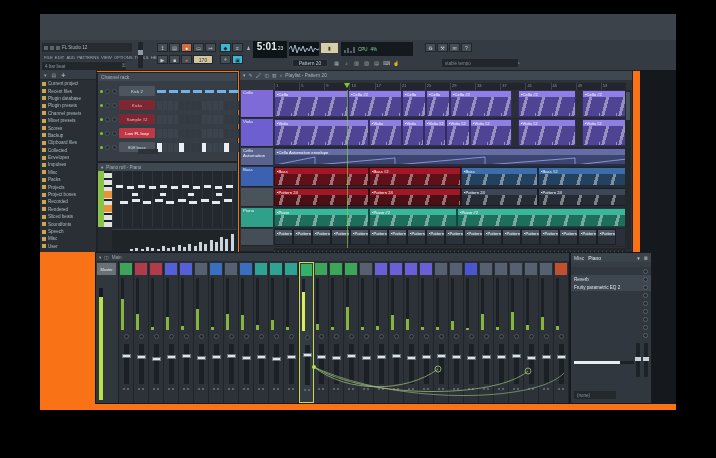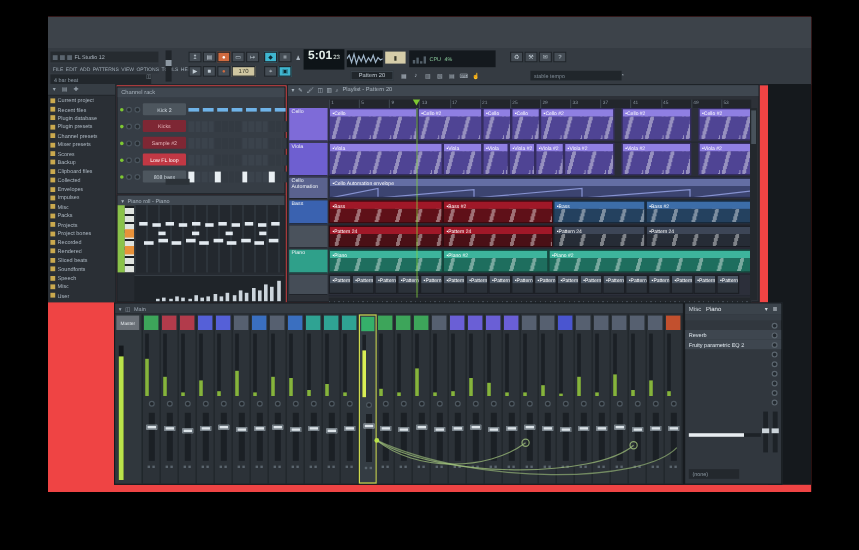--- a/index.html
+++ b/index.html
@@ -1,18 +1,18 @@
 <!DOCTYPE html>
 <html><head>
 <meta charset="utf-8">
 <style>
   html,body{margin:0;padding:0;background:#000;}
   .stage{position:relative;width:716px;height:458px;background:#000;overflow:hidden;
          font-family:"Liberation Sans",sans-serif;color:#c6ced6;}
-  .win{position:absolute;left:40px;top:14px;width:636px;height:396px;background:#ef4444;}
+  .win{position:absolute;left:40px;top:14px;width:636px;height:396px;background:#f97316;}
   .abs{position:absolute;}
   .topband{left:0;top:0;width:636px;height:26px;background:#3d434a;}
   .toolbar{left:0;top:26px;width:636px;height:30px;background:#353b42;border-bottom:1px solid #22272c;}
   .titlebar{left:2px;top:3px;width:86px;height:9px;background:#262b30;display:flex;align-items:center;gap:2px;padding:0 2px;}
   .windot{width:4px;height:4px;background:#5a646e;display:inline-block;}
   .wintitle{font-size:4.5px;color:#aeb8c2;white-space:nowrap;}
   .menubar{left:2px;top:13px;width:86px;height:8px;background:#30363d;display:flex;align-items:center;gap:2px;padding:0 2px;}
   .menu-item{font-size:4.2px;color:#9fabb6;white-space:nowrap;cursor:default;}
   .patfield{left:2px;top:22px;width:78px;height:8px;background:#22272c;font-size:4.5px;color:#8b97a2;
             display:flex;align-items:center;padding:0 3px;}

